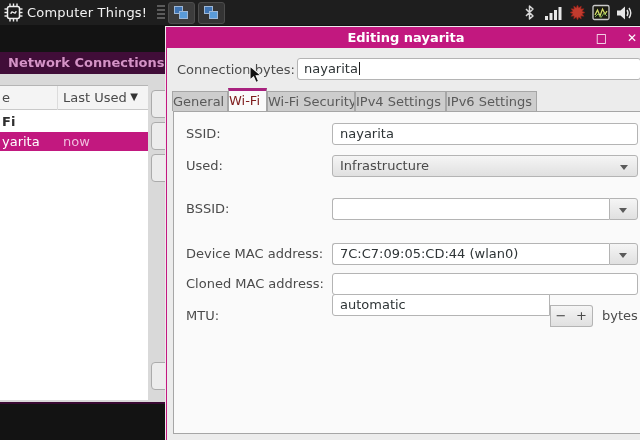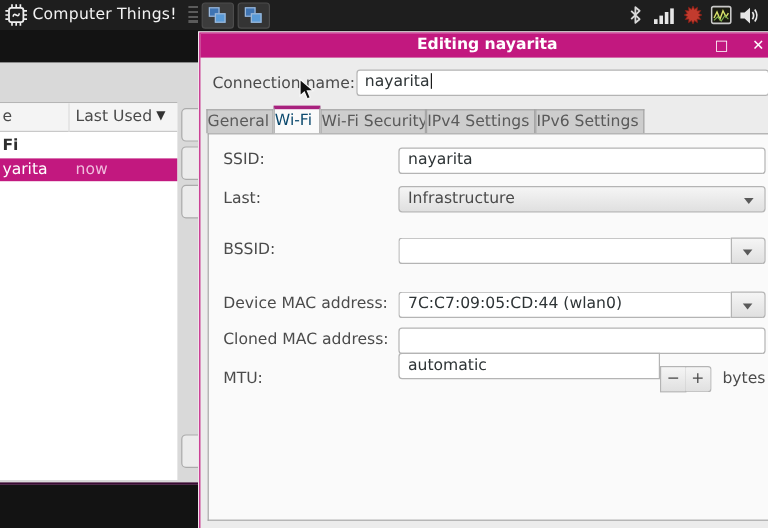--- a/index.html
+++ b/index.html
@@ -63,21 +63,21 @@
 
   .cn-label { position:absolute; left:10px; top:34px; color:#4b4b4b; }
   .cn-input { position:absolute; left:130px; top:30px; width:344px; height:22px; background:#ffffff;
               border:1px solid #b4b4b4; border-radius:3px; line-height:20px; padding-left:6px;
               color:#2e3436; }
   .caret { display:inline-block; width:1px; height:13px; background:#1a1a1a; vertical-align:-2px; margin-left:1px; }
 
   .tab { position:absolute; height:20px; top:63px; background:#cdcdcd; border:1px solid #a6a6a6;
          border-bottom:none; color:#5a5a5a; line-height:19px; cursor:pointer;
          white-space:nowrap; overflow:hidden; }
-  .tab.active { top:60px; height:23px; background:#fafafa; color:#0c4a6e;
+  .tab.active { top:60px; height:23px; background:#fafafa; color:#7f1d1d;
                 border-top:3px solid #a8217e; line-height:20px; z-index:3; }
 
   .tab-panel { position:absolute; left:6px; top:83px; width:474px; height:323px; background:#fafafa;
                border:1px solid #a6a6a6; border-right:none; }
 
   .f-label { position:absolute; left:12px; color:#4b4b4b; line-height:22px; }
   .f-ctl { position:absolute; left:158px; height:22px; }
   .entry { background:#ffffff; border:1px solid #b4b4b4; border-radius:3px; line-height:20px;
            padding-left:7px; color:#2e3436; }
   .btnface { background:linear-gradient(#f5f5f5,#e0e0e0); border:1px solid #b4b4b4; color:#4a4a4a; }
@@ -164,20 +164,23 @@
         <svg width="18" height="16" viewBox="0 0 18 16">
           <polygon points="1,5.5 4.5,5.5 9,1.5 9,14.5 4.5,10.5 1,10.5" fill="#e6e6e6"></polygon>
           <path d="M11 5 Q13 8 11 11" fill="none" stroke="#e6e6e6" stroke-width="1.4"></path>
           <path d="M13 3 Q16.5 8 13 13" fill="none" stroke="#e6e6e6" stroke-width="1.4"></path>
         </svg>
       </span>
     </div>
   </div>
 
   <div class="nc-window">
+    <div class="nc-titlebar">
+      <span>Network Connections</span>
+    </div>
     <div class="nc-list">
       <div class="nc-header">
         <span class="hname">e</span>
         <span class="hdiv"></span>
         <span class="hlast">Last Used</span>
         <span class="harrow">▼</span>
       </div>
       <div class="nc-row selected" style="top:46px;">
         <span class="c1">yarita</span>
         <span class="c2">now</span>
@@ -194,39 +197,39 @@
     </div>
   </div>
 
   <div class="dialog">
     <div class="dlg-titlebar">
       <span>Editing nayarita</span>
     </div>
     <span class="dlg-max">□</span>
     <span class="dlg-close">✕</span>
 
-    <div class="cn-label">Connection name:</div>
+    <div class="cn-label">Connection bytes:</div>
     <div class="cn-input">
       <span>nayarita</span><span class="caret"></span>
     </div>
 
     <div class="tab" style="left:5px;   width:56px;">General</div>
     <div class="tab active" style="left:61px;  width:39px;">Wi-Fi</div>
     <div class="tab" style="left:100px; width:88px;">Wi-Fi Security</div>
     <div class="tab" style="left:188px; width:91px;">IPv4 Settings</div>
     <div class="tab" style="left:279px; width:91px;">IPv6 Settings</div>
 
     <div class="tab-panel">
 
       <div class="f-label" style="top:11px;">SSID:</div>
       <div class="f-ctl entry" style="top:11px; width:306px;">
         <span>nayarita</span>
       </div>
 
-      <div class="f-label" style="top:43px;">Last:</div>
+      <div class="f-label" style="top:43px;">Used:</div>
       <div class="f-ctl btnface combo" style="top:43px; width:306px;">
         <span>Infrastructure</span>
         <span class="arrow-dn"></span>
       </div>
 
       <div class="f-label" style="top:86px;">BSSID:</div>
       <div class="f-ctl entry combo-entry" style="top:86px; width:277px;">
         <span></span>
       </div>
       <div class="combo-btn btnface" style="left:435px; top:86px;">

